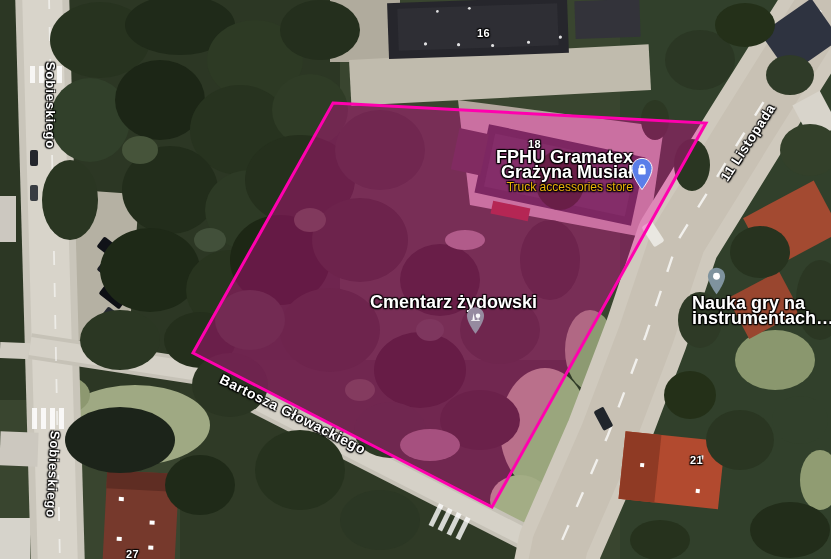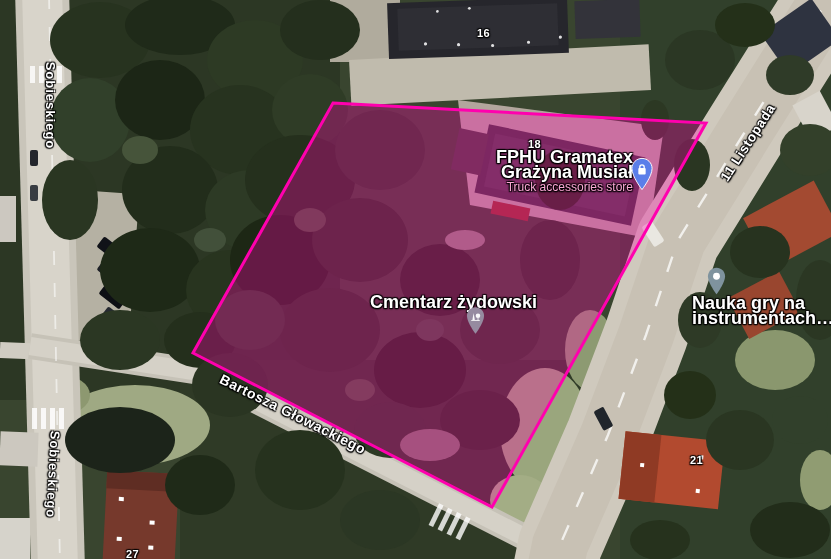--- a/index.html
+++ b/index.html
@@ -11,21 +11,21 @@
   #scene{position:absolute;left:0;top:0;}
   .labels{position:absolute;left:0;top:0;width:831px;height:559px;pointer-events:none;}
   .lbl{
     position:absolute;color:#fff;white-space:nowrap;
     text-shadow:-1px -1px 1px rgba(0,0,0,.85),1px -1px 1px rgba(0,0,0,.85),
                 -1px 1px 1px rgba(0,0,0,.85),1px 1px 1px rgba(0,0,0,.85),0 1px 2px #000;
   }
   .street{font-size:13px;font-weight:bold;letter-spacing:1px;text-align:center;}
   .housenum{font-size:11px;font-weight:bold;letter-spacing:.5px;}
   .poi-name{font-size:18px;font-weight:bold;line-height:15px;}
-  .poi-cat{font-size:12px;font-weight:normal;line-height:14px;color:#f9a8d4;}
+  .poi-cat{font-size:12px;font-weight:normal;line-height:14px;color:#eab308;}
   .pin{position:absolute;}
   #lbl-sob-top{left:-5px;top:98px;width:110px;transform:rotate(90deg);}
   #lbl-sob-btm{left:-2px;top:467px;width:110px;transform:rotate(93deg);}
   #lbl-listopada{left:688px;top:135px;width:120px;transform:rotate(-57deg);font-size:13.5px;letter-spacing:.6px;}
   #lbl-glow{left:203px;top:406px;width:180px;transform:rotate(26.5deg);font-size:14px;letter-spacing:.6px;}
   #poi-gramatex{left:493px;top:150px;width:140px;text-align:right;}
   #poi-cemetery{left:370px;top:276px;width:128px;text-align:right;margin-top:19px;}
   #poi-music{left:692px;top:296px;width:150px;text-align:left;}
   #hn16{left:477px;top:3px;margin-top:24px;}
   #hn18{left:528px;top:138px;}

